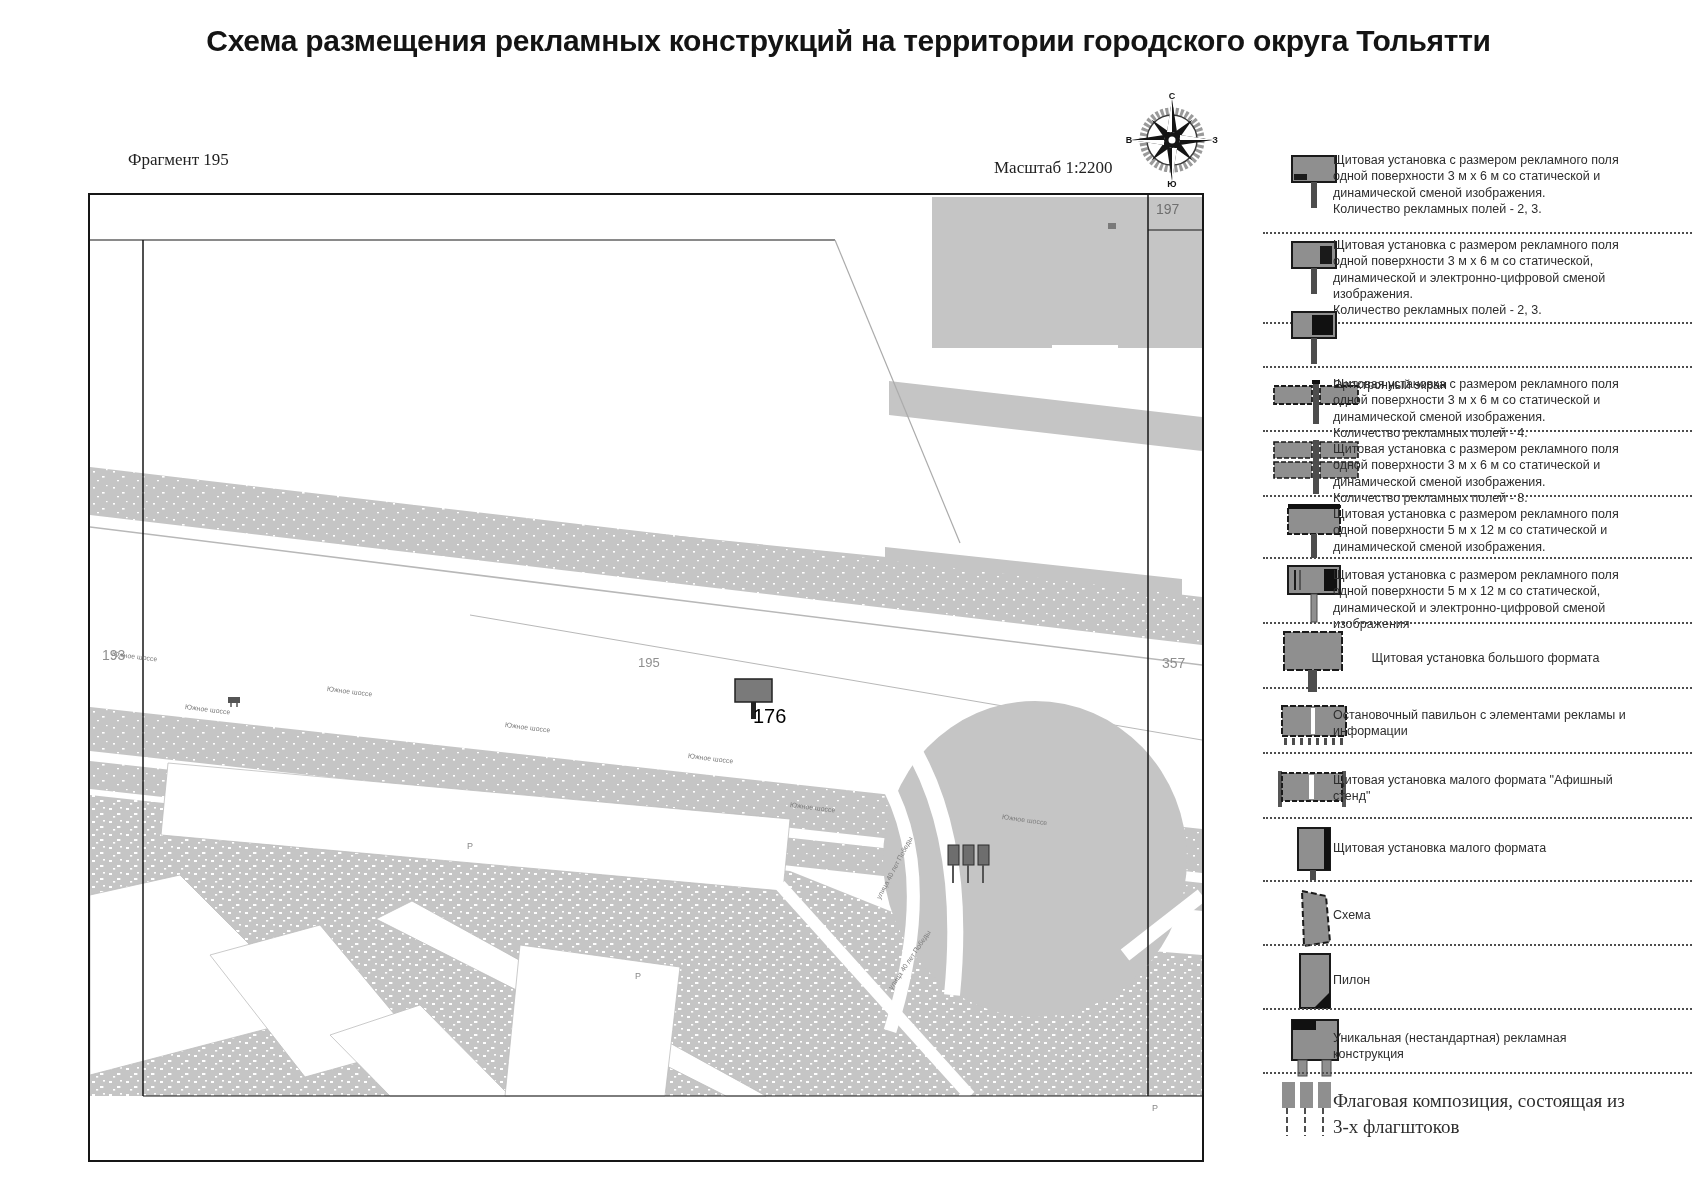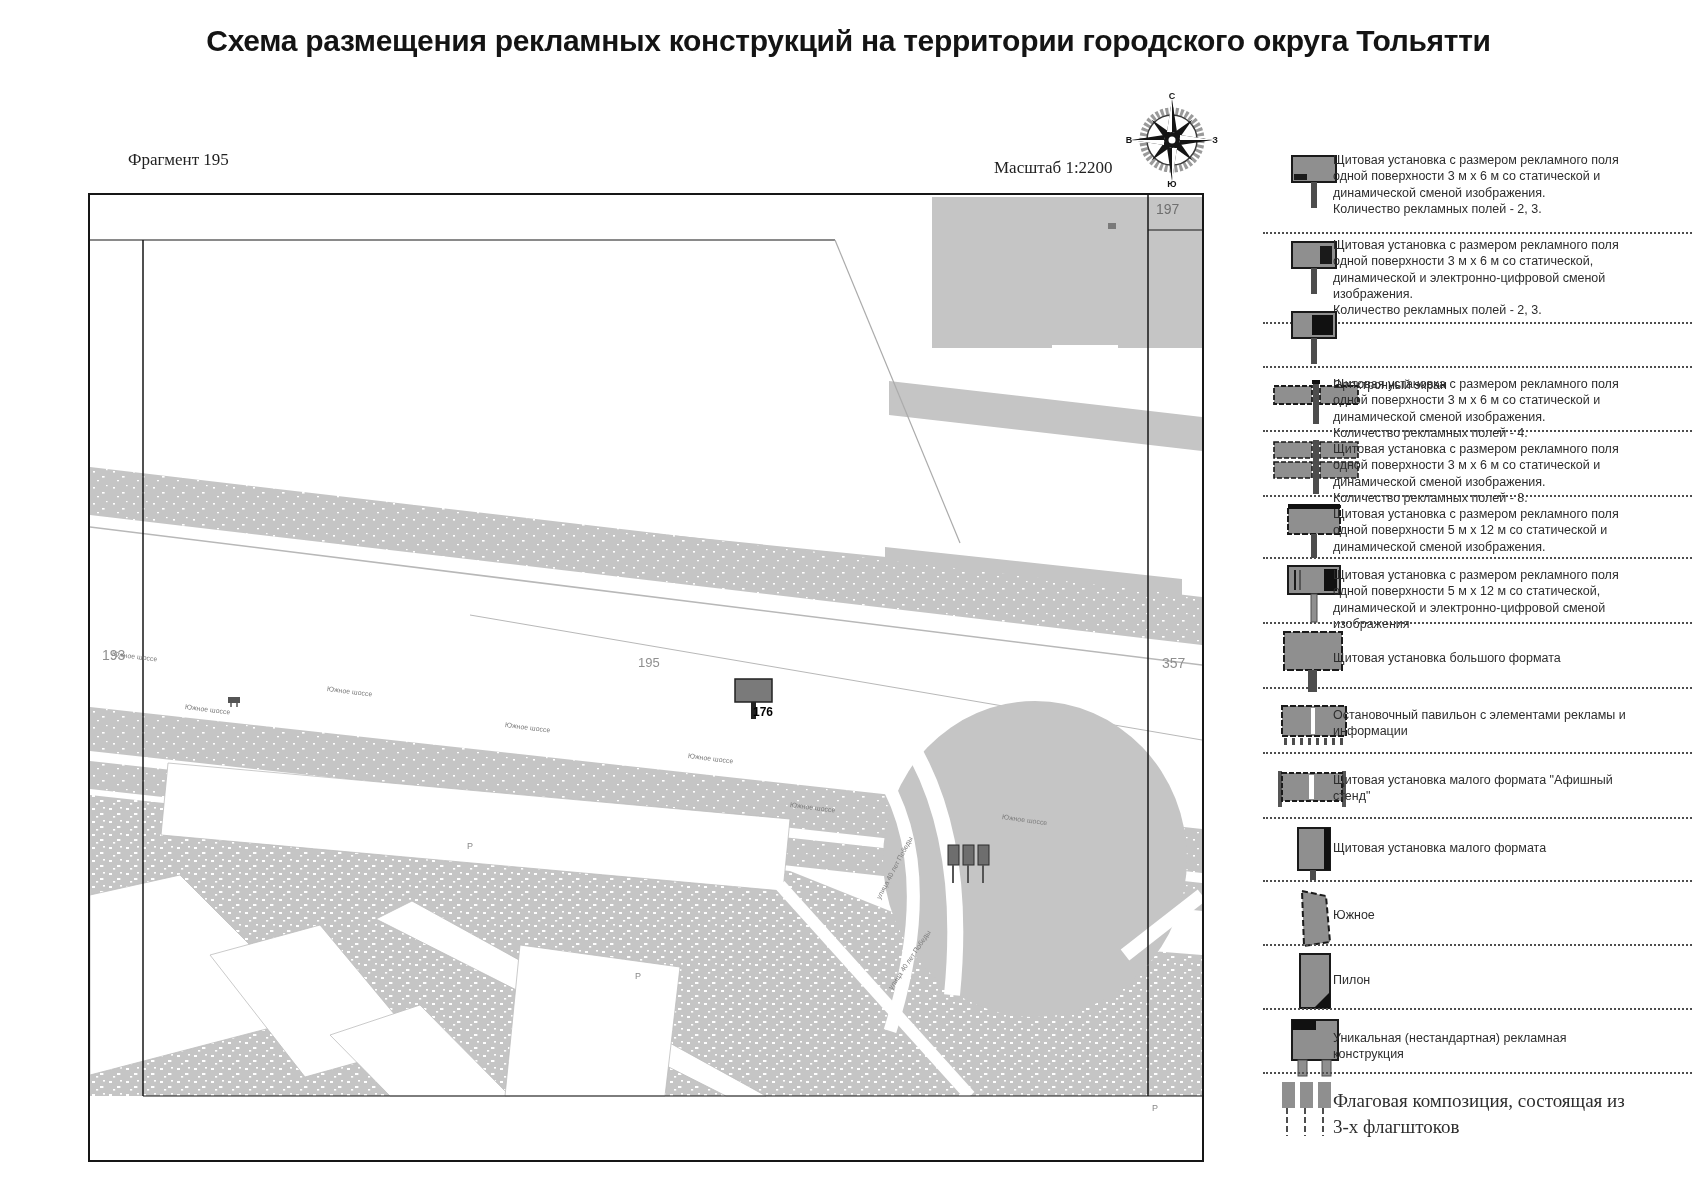--- a/index.html
+++ b/index.html
@@ -18,21 +18,21 @@
   .fragment-label{left:88px;top:150px;font-size:17px;color:#222;margin-left:40px;}
   .scale-label{left:994px;top:158px;font-size:17px;color:#222;}
   
   .map-frame{
     left:88px;top:193px;width:1112px;height:965px;
     border:2px solid #161616;background:#ffffff;
   }
   .map-frame svg{position:absolute;left:0;top:0;}
   .map-label{position:absolute;color:#8f8f8f;font-size:14px;}
   .map-label.small{font-size:13px;}
-  .marker-id{position:absolute;color:#000;font-weight:bold;font-size:12px;}
+  .marker-id{position:absolute;color:#000;font-weight:normal;font-size:20px;}
   .road-label{
     position:absolute;font-size:7px;color:#7d7d7d;white-space:nowrap;
     transform-origin:left center;
   }
   .parking{position:absolute;font-size:9px;color:#8a8a8a;}
   .legend-icon{position:absolute;left:1272px;width:95px;}
   .legend-text{
     position:absolute;left:1333px;width:305px;
     font-size:12.5px;line-height:1.3;color:#2d2d2d;white-space:pre-line;
   }
@@ -271,21 +271,21 @@
 </div>
 <div class="legend-text" style="top:567px;">Щитовая установка с размером рекламного поля одной поверхности 5 м х 12 м со статической, динамической и электронно-цифровой сменой изображения</div>
 <div class="legend-sep" style="top:622px;"></div>
 
 <div class="legend-icon" style="top:630px;">
   <svg width="90" height="66" viewBox="0 0 90 66">
     <rect x="12" y="2" width="58" height="38" fill="#8f8f8f" stroke="#1a1a1a" stroke-width="2" stroke-dasharray="7 2"></rect>
     <rect x="36" y="40" width="9" height="22" fill="#4d4d4d"></rect>
   </svg>
 </div>
-<div class="legend-text" style="top:650px;">Щитовая установка большого формата</div>
+<div class="legend-text" style="top:650px;text-align:center;">Щитовая установка большого формата</div>
 <div class="legend-sep" style="top:687px;"></div>
 
 <div class="legend-icon" style="top:700px;">
   <svg width="90" height="52" viewBox="0 0 90 52">
     <rect x="10" y="6" width="64" height="30" fill="#8f8f8f" stroke="#1a1a1a" stroke-width="2" stroke-dasharray="6 2"></rect>
     <rect x="39" y="8" width="4" height="26" fill="#ffffff"></rect>
     <g fill="#4d4d4d">
       <rect x="12" y="38" width="3" height="7"></rect>
         <rect x="20" y="38" width="3" height="7"></rect>
       <rect x="28" y="38" width="3" height="7"></rect>
@@ -319,21 +319,21 @@
   </svg>
 </div>
 <div class="legend-text" style="top:840px;">Щитовая установка малого формата</div>
 <div class="legend-sep" style="top:880px;"></div>
 
 <div class="legend-icon" style="top:888px;">
   <svg width="90" height="60" viewBox="0 0 90 60">
     <polygon points="30,3 54,8 58,54 32,58" fill="#8f8f8f" stroke="#1a1a1a" stroke-width="2" stroke-dasharray="6 3"></polygon>
   </svg>
 </div>
-<div class="legend-text" style="top:907px;">Южное</div>
+<div class="legend-text" style="top:907px;">Схема</div>
 <div class="legend-sep" style="top:944px;"></div>
 
 <div class="legend-icon" style="top:952px;">
   <svg width="90" height="60" viewBox="0 0 90 60">
     <rect x="28" y="2" width="30" height="54" fill="#8f8f8f" stroke="#1a1a1a" stroke-width="2"></rect>
     <polygon points="58,40 58,56 42,56" fill="#111"></polygon>
   </svg>
 </div>
 <div class="legend-text" style="top:972px;">Пилон</div>
 <div class="legend-sep" style="top:1008px;"></div>

